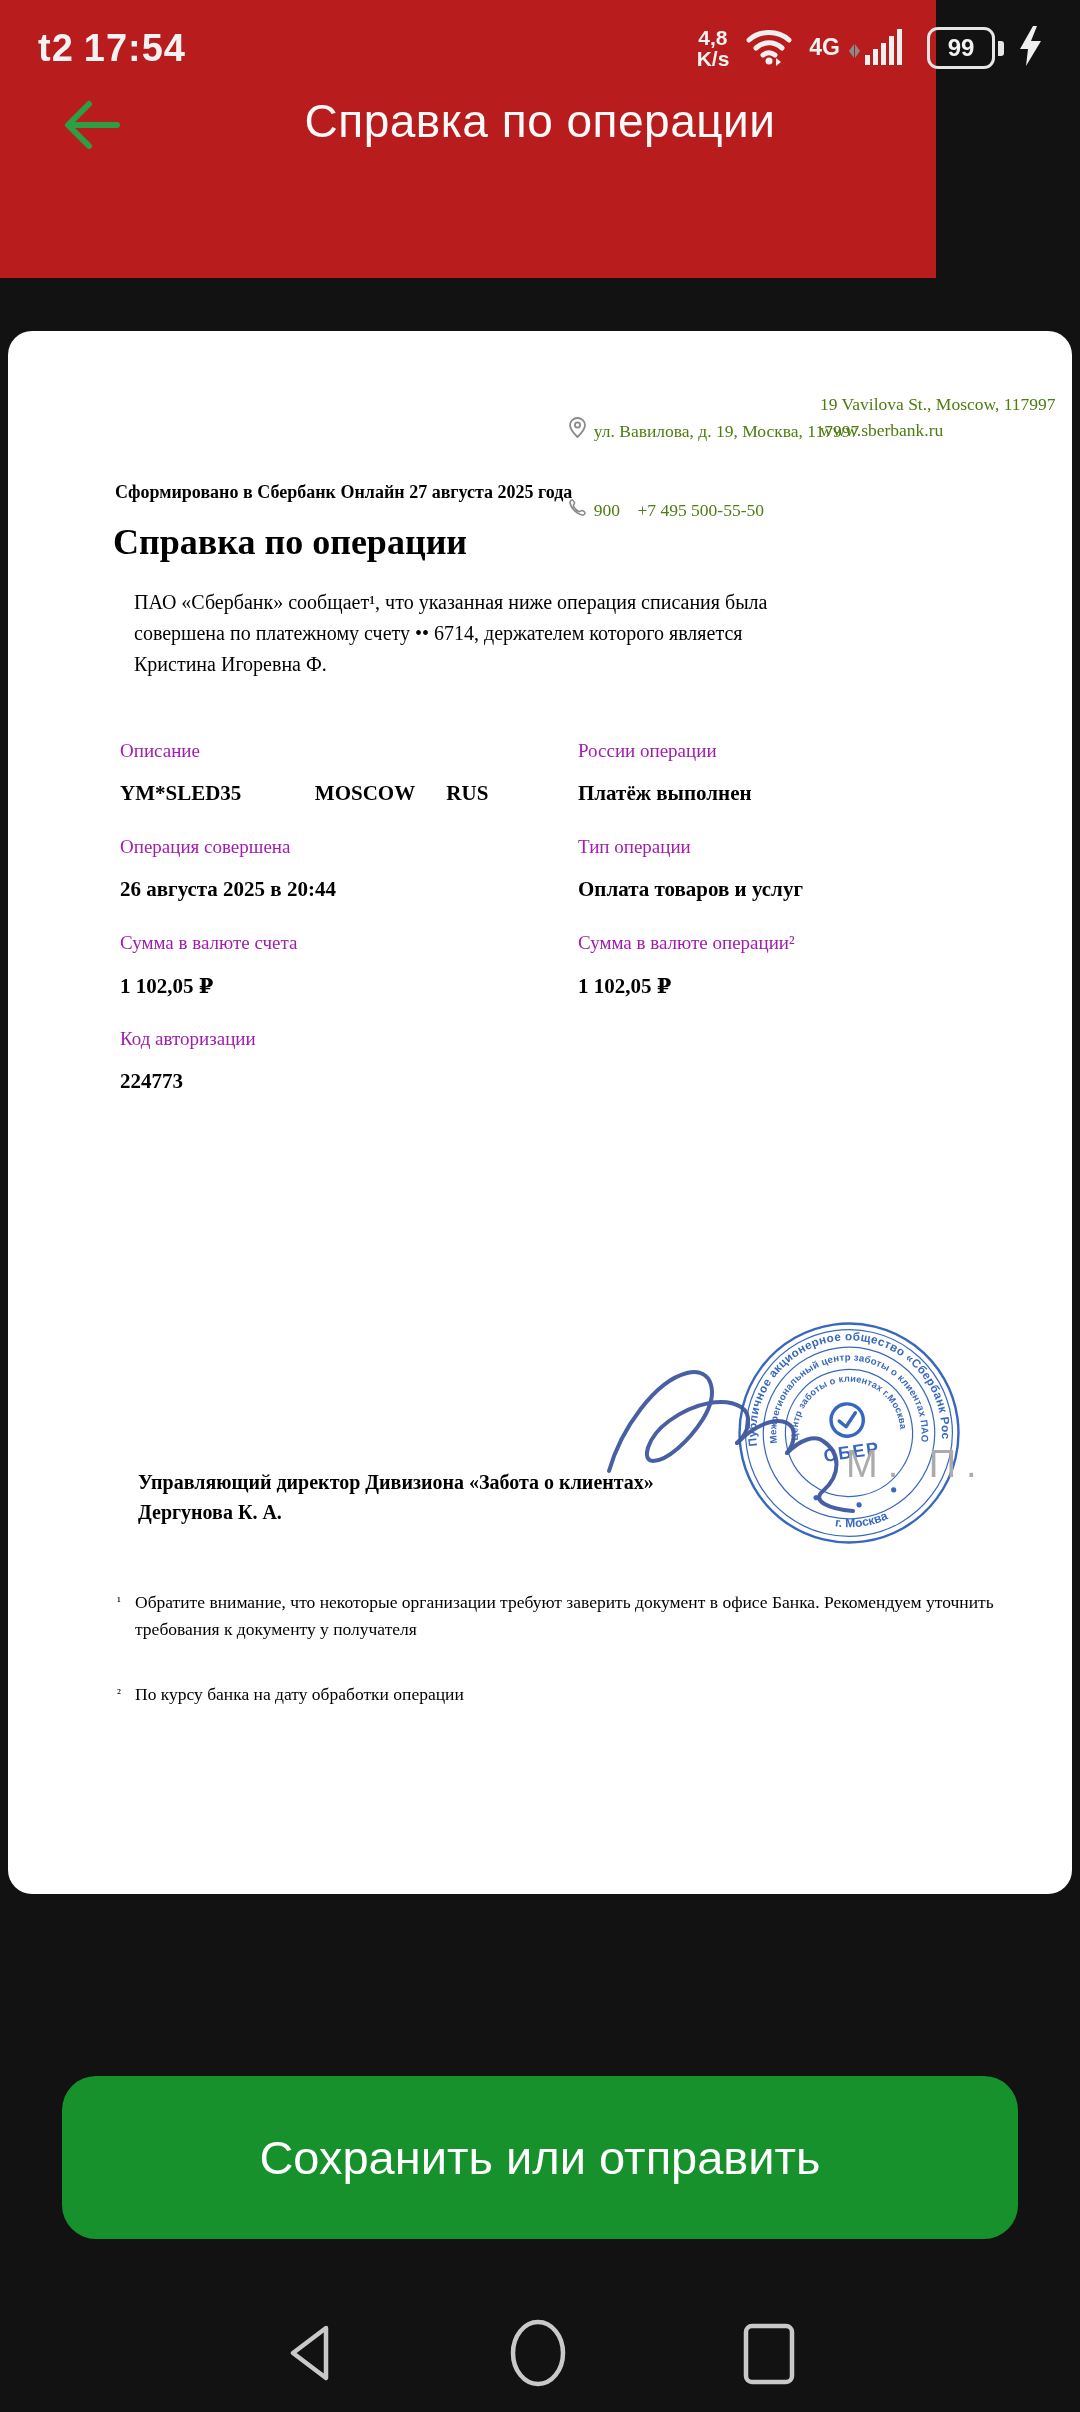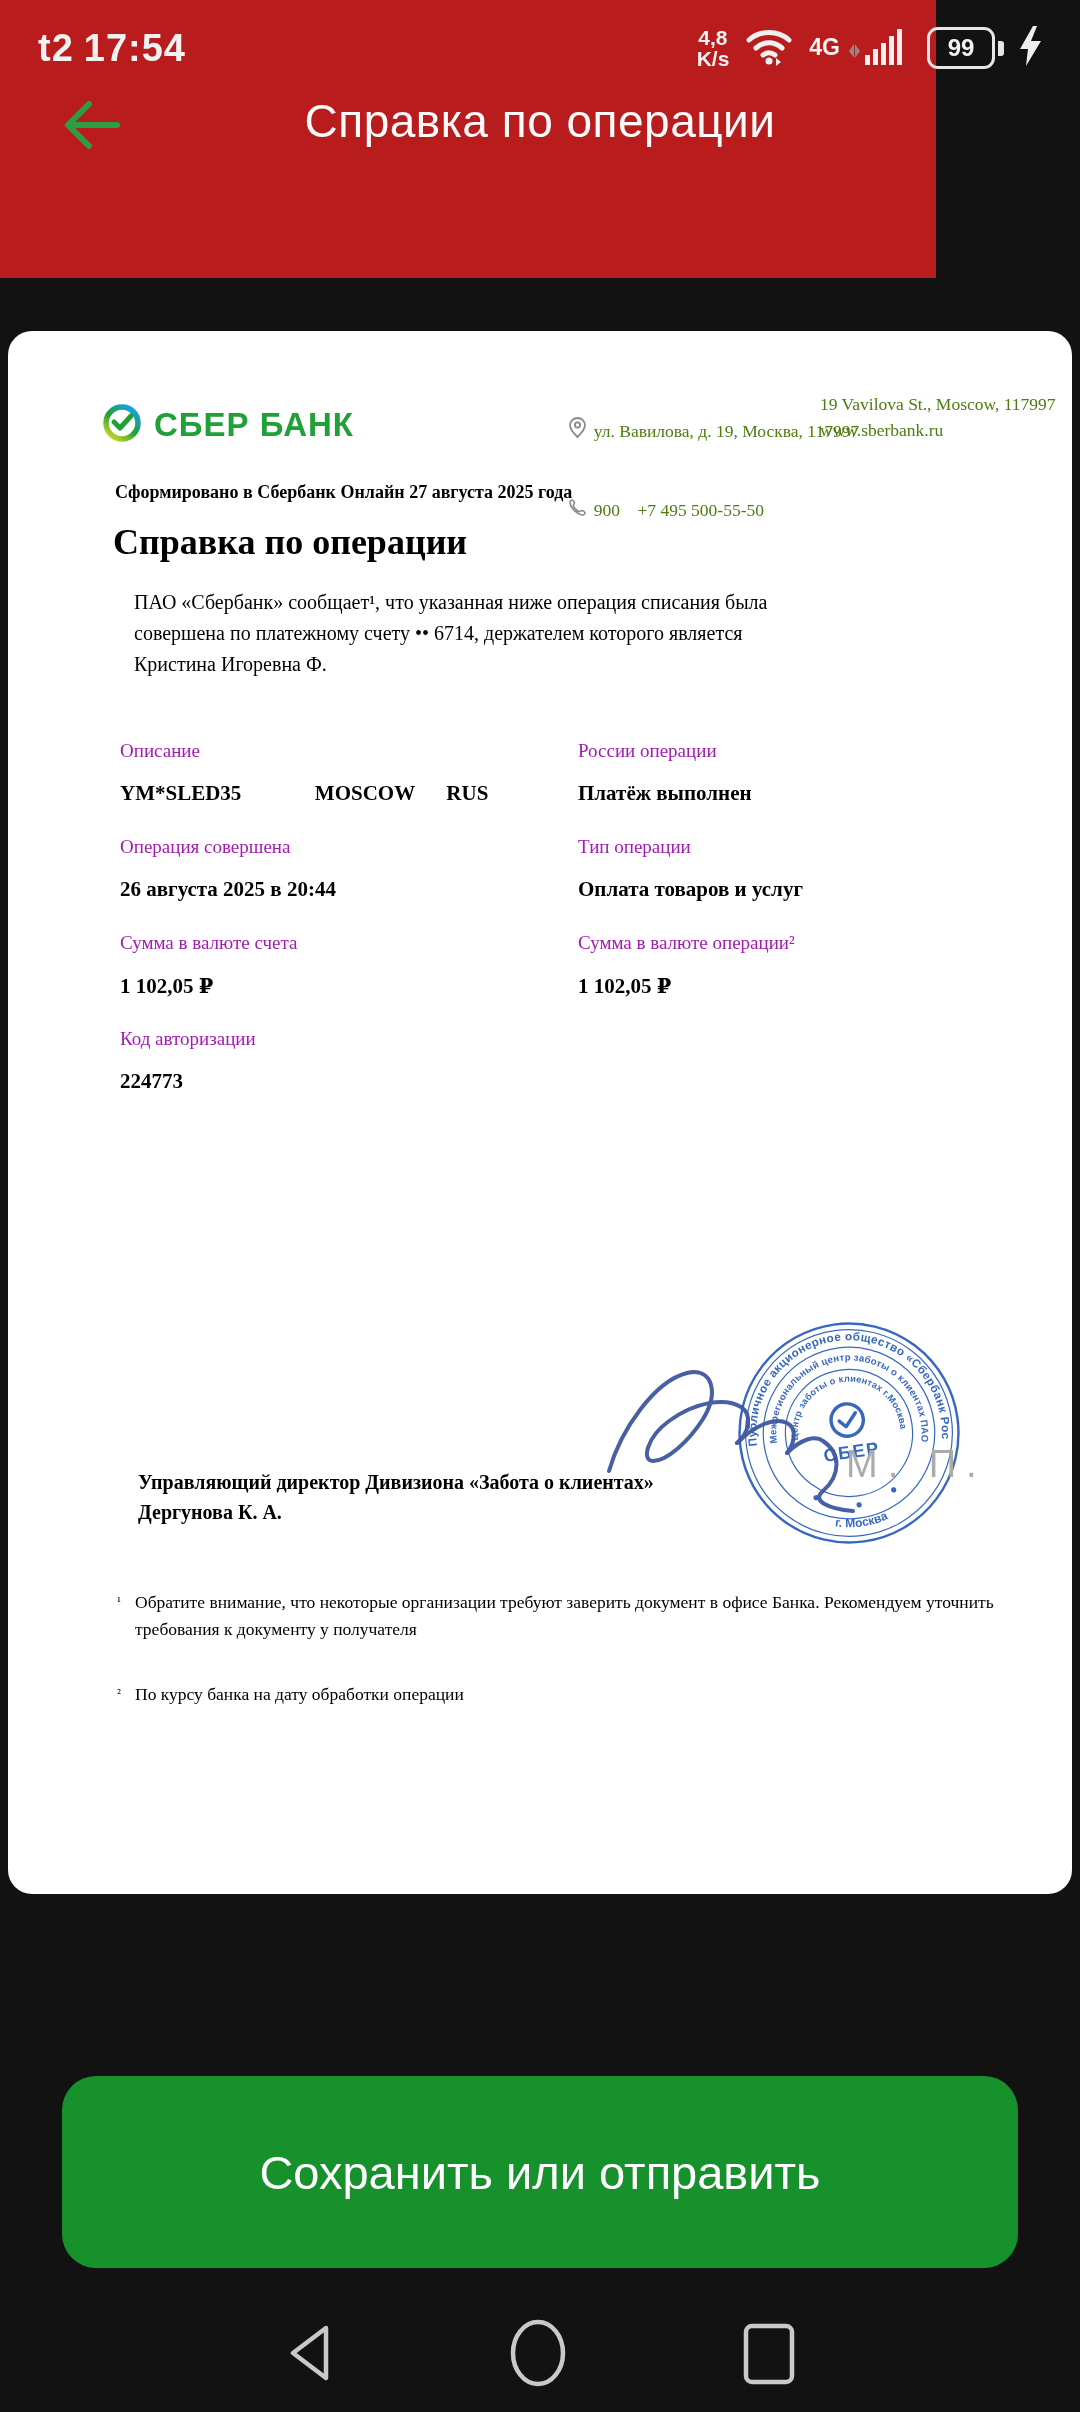--- a/index.html
+++ b/index.html
@@ -43,21 +43,21 @@
   .r1{top:409px;} .r2{top:505px;} .r3{top:601px;} .r4{top:697px;}
   .stamp{position:absolute;left:728px;top:989px;width:226px;height:226px;transform:rotate(-8deg);opacity:.93;}
   .mp{position:absolute;left:838px;top:1112px;font-family:"Liberation Sans",sans-serif;
       font-size:38px;color:#ABABAB;letter-spacing:10px;}
   .handwriting{position:absolute;left:595px;top:980px;}
   .signatory{position:absolute;left:130px;top:1136px;font-size:20px;font-weight:700;line-height:30px;}
   .footnote{position:absolute;left:107px;width:910px;font-size:17.5px;line-height:1.55;padding-left:20px;box-sizing:border-box;}
   .footnote sup{position:absolute;left:2px;top:2px;font-size:13px;}
   .fn1{top:1258px;} .fn2{top:1350px;}
   
-  .save-btn{position:absolute;left:62px;top:2076px;width:956px;height:192px;background:#17912C;
+  .save-btn{position:absolute;left:62px;top:2076px;width:956px;height:163px;background:#17912C;
             border:none;border-radius:34px;color:#FFF;font-size:47px;font-family:"Liberation Sans",sans-serif;
             display:flex;align-items:center;justify-content:center;cursor:pointer;}
   .navbar{position:absolute;left:0;top:2292px;width:1080px;height:120px;}
   .navbtn{position:absolute;cursor:pointer;display:flex;align-items:center;justify-content:center;}
 </style>
 </head>
 <body>
 
 <div class="screen">
 
@@ -114,36 +114,20 @@
             <path d="M28 5 L7 26 L28 47 M9 26 L56 26" fill="none" stroke="#2E9E44" stroke-width="6" stroke-linecap="round" stroke-linejoin="round"></path>
           </svg>
         </span>
       </div>
       <div class="page-title">Справка по операции</div>
     </div>
   </div>
 
   <div class="card">
 
-    <div class="brandrow">
-      <span>
-        <svg width="40" height="40" viewBox="0 0 40 40">
-          <defs>
-            <linearGradient id="sbgrad" x1="0.8" y1="0" x2="0.1" y2="1">
-              <stop offset="0" stop-color="#11A3E8"></stop>
-              <stop offset="0.5" stop-color="#21A038"></stop>
-              <stop offset="1" stop-color="#D9DD1F"></stop>
-            </linearGradient>
-          </defs>
-          <circle cx="20" cy="20" r="16" fill="none" stroke="url(#sbgrad)" stroke-width="5.5"></circle>
-          <path d="M12 19 L18 25 L29 13" fill="none" stroke="#21A038" stroke-width="5" stroke-linecap="round" stroke-linejoin="round"></path>
-        </svg>
-      </span>
-      <span class="brandtxt">СБЕР БАНК</span>
-    </div>
 
     <div class="contacts c1">
       <div class="line">
         <span>
           <svg width="17" height="21" viewBox="0 0 17 21">
             <path d="M8.5 1 C12.6 1 16 4.4 16 8.2 C16 12.5 8.5 20 8.5 20 C8.5 20 1 12.5 1 8.2 C1 4.4 4.4 1 8.5 1 Z" fill="none" stroke="#8a8a8a" stroke-width="1.8"></path>
             <circle cx="8.5" cy="8" r="2.6" fill="none" stroke="#8a8a8a" stroke-width="1.8"></circle>
           </svg>
         </span>
         <span>ул. Вавилова, д. 19, Москва, 117997</span>

